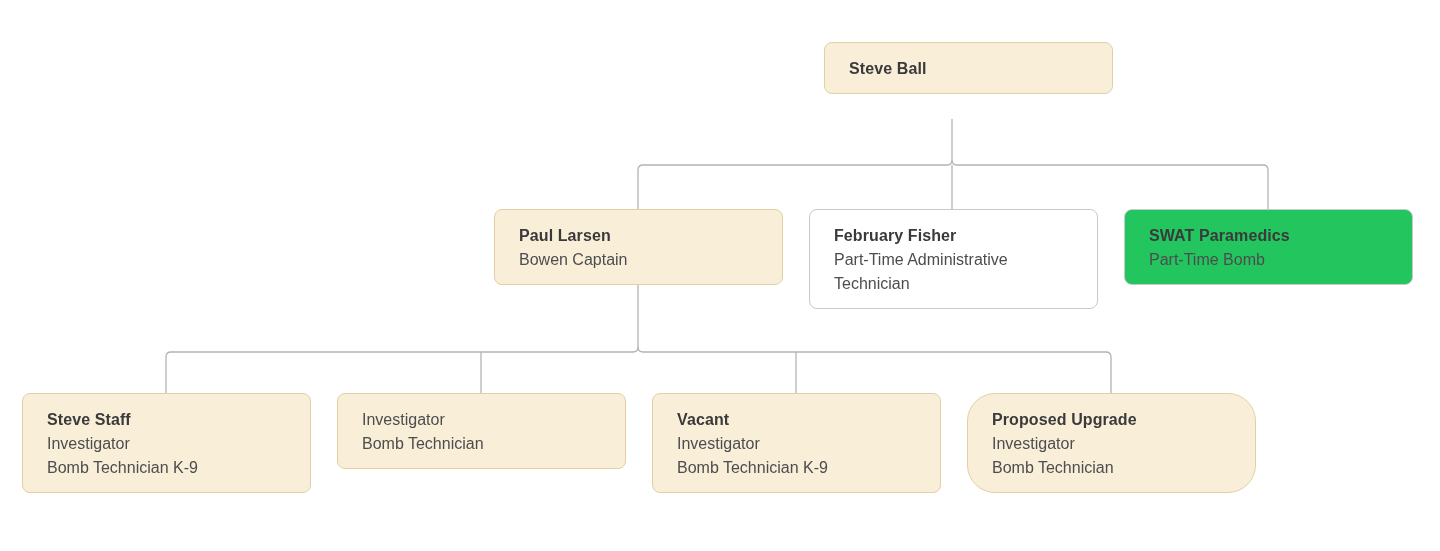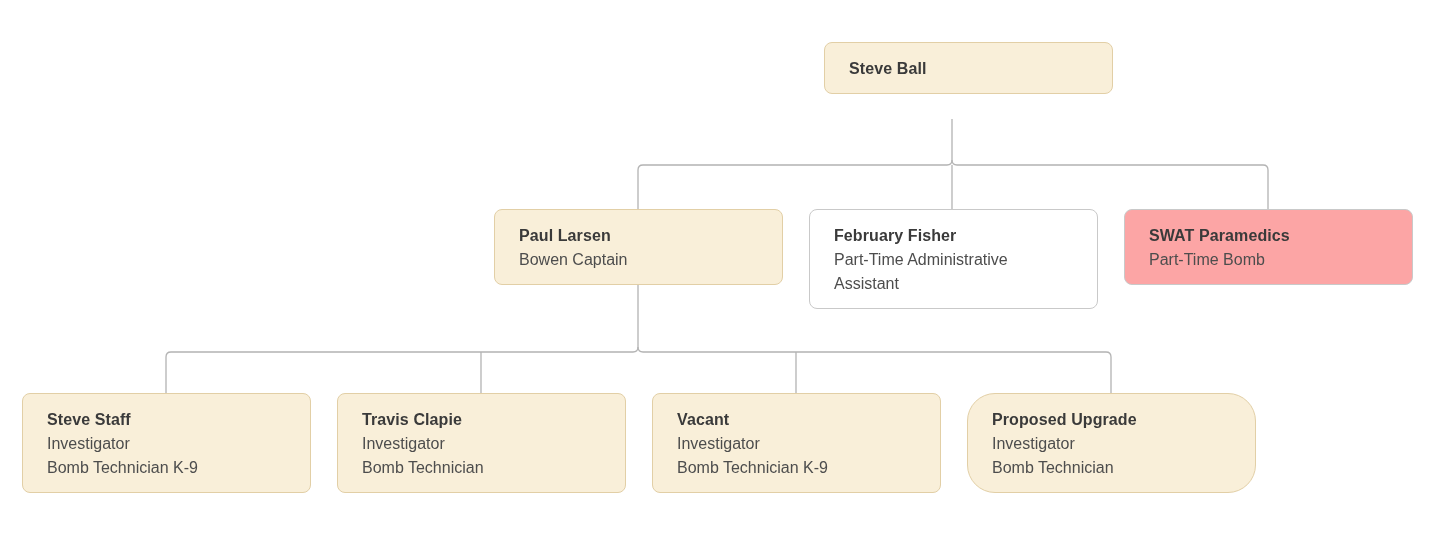--- a/index.html
+++ b/index.html
@@ -36,21 +36,21 @@
     background: #ffffff;
     line-height: 24px;
     font-size: 16px;
     cursor: default;
   }
   .node--accent {
     background: #f9efd9;
     border-color: #e2cfa6;
   }
   .node--muted {
-    background: #fca5a5;
+    background: #22c55e;
     border-color: #c9c9c9;
   }
   .node-name {
     font-weight: 700;
     color: #3a3a3a;
     letter-spacing: 0.1px;
   }
   .node-role, .node-detail {
     font-weight: 400;
     color: #4d4d4d;
@@ -77,36 +77,35 @@
     <div class="node-name">Steve Ball</div>
   </div>
 
   <div class="node node--accent" style="left:494px; top:209px;">
     <div class="node-name">Paul Larsen</div>
     <div class="node-role">Bowen Captain</div>
   </div>
 
   <div class="node" style="left:809px; top:209px;">
     <div class="node-name">February Fisher</div>
-    <div class="node-role">Part-Time Administrative Assistant</div>
+    <div class="node-role">Part-Time Administrative Technician</div>
   </div>
 
   <div class="node node--muted" style="left:1124px; top:209px;">
     <div class="node-name">SWAT Paramedics</div>
     <div class="node-role">Part-Time Bomb</div>
   </div>
 
   <div class="node node--accent" style="left:22px; top:393px;">
     <div class="node-name">Steve Staff</div>
     <div class="node-role">Investigator</div>
     <div class="node-detail">Bomb Technician K-9</div>
   </div>
 
   <div class="node node--accent" style="left:337px; top:393px;">
-    <div class="node-name">Travis Clapie</div>
     <div class="node-role">Investigator</div>
     <div class="node-detail">Bomb Technician</div>
   </div>
 
   <div class="node node--accent" style="left:652px; top:393px;">
     <div class="node-name">Vacant</div>
     <div class="node-role">Investigator</div>
     <div class="node-detail">Bomb Technician K-9</div>
   </div>
 

